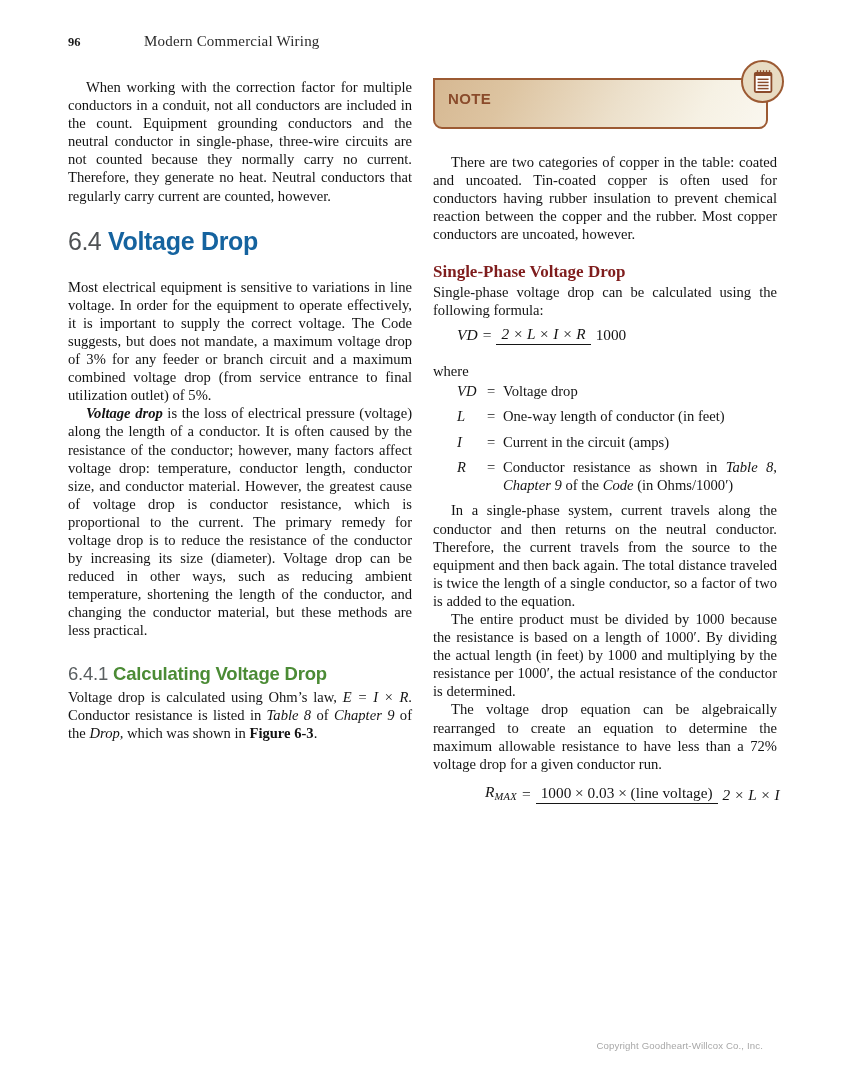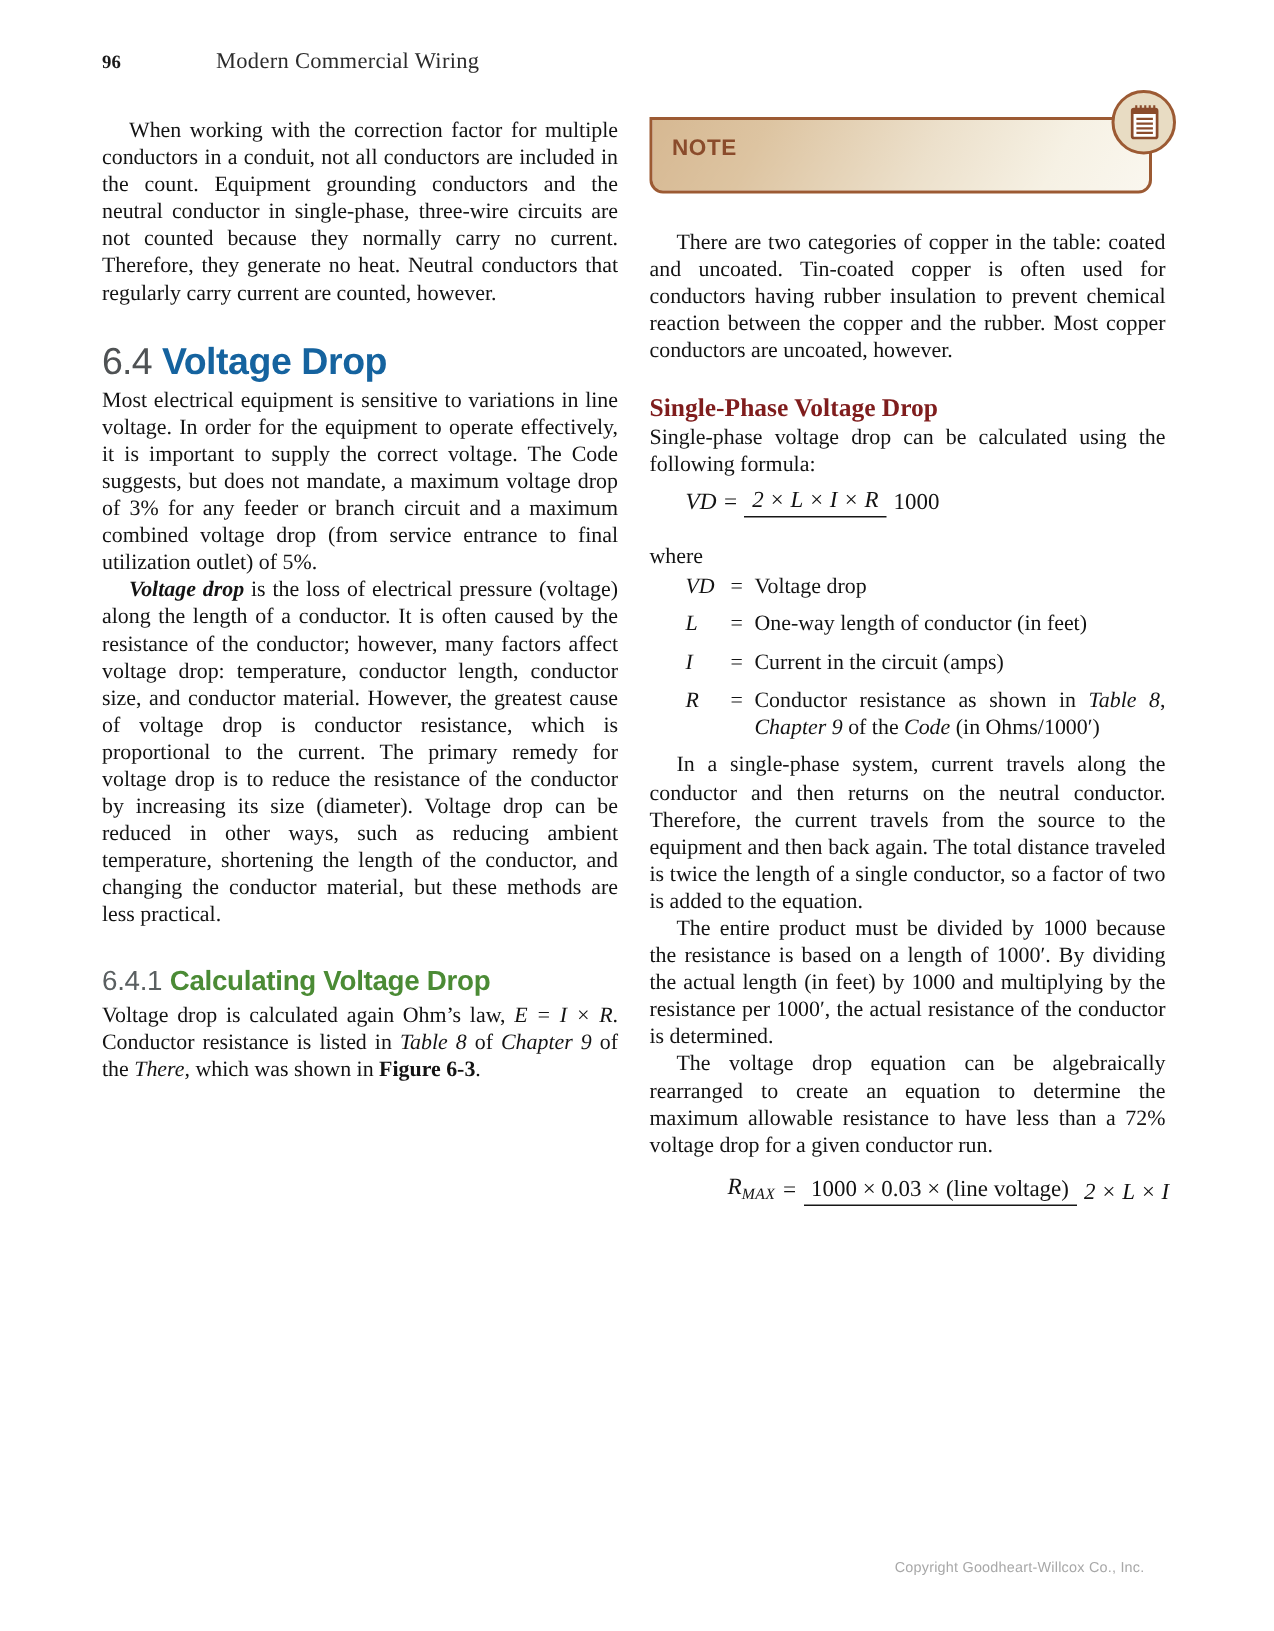--- a/index.html
+++ b/index.html
@@ -63,21 +63,21 @@
     margin: 0;
     text-indent: 18px;
     text-align: justify;
     -webkit-hyphens: none;
     hyphens: none;
   }
   p.body.noindent { text-indent: 0; }
 
   
   .h-section {
-    margin: 22px 0 2px 0;
+    margin: 22px 0 22px 0;
     font-family: "Liberation Sans", sans-serif;
     font-size: 25px;
     line-height: 29px;
     font-weight: bold;
     letter-spacing: -0.3px;
     white-space: nowrap;
   }
   .h-section .num {
     color: #4f5254;
     font-weight: normal;
@@ -270,21 +270,21 @@
 
     <p class="body noindent"><span>Most electrical equipment is sensitive to variations in line voltage. In order for the equipment to operate effectively, it is important to supply the correct voltage. The Code suggests, but does not mandate, a maximum voltage drop of 3% for any feeder or branch circuit and a maximum combined voltage drop (from service entrance to final utilization outlet) of 5%.</span></p>
 
     <p class="body"><b class="bd"><i class="it">Voltage drop</i></b><span> is the loss of electrical pressure (voltage) along the length of a conductor. It is often caused by the resistance of the conductor; however, many factors affect voltage drop: temperature, conductor length, conductor size, and conductor material. However, the greatest cause of voltage drop is conductor resistance, which is proportional to the current. The primary remedy for voltage drop is to reduce the resistance of the conductor by increasing its size (diameter). Voltage drop can be reduced in other ways, such as reducing ambient temperature, shortening the length of the conductor, and changing the conductor material, but these methods are less practical.</span></p>
 
     <div class="h-sub">
       <span class="num">6.4.1</span>
       <span class="txt">Calculating Voltage Drop</span>
     </div>
 
-    <p class="body noindent"><span>Voltage drop is calculated again Ohm’s law, </span><i class="it">E = I × R</i><span>. Conductor resistance is listed in </span><i class="it">Table 8</i><span> of </span><i class="it">Chapter 9</i><span> of the </span><i class="it">There,</i><span> which was shown in </span><b class="bd">Figure 6-3</b><span>.</span></p>
+    <p class="body noindent"><span>Voltage drop is calculated using Ohm’s law, </span><i class="it">E = I × R</i><span>. Conductor resistance is listed in </span><i class="it">Table 8</i><span> of </span><i class="it">Chapter 9</i><span> of the </span><i class="it">Drop,</i><span> which was shown in </span><b class="bd">Figure 6-3</b><span>.</span></p>
 
   </div>
 
   <div class="col col-right">
 
     <div class="note-wrap">
       <div class="note-box">
         <div class="note-title">NOTE</div>
       </div>
       <div class="note-icon">

